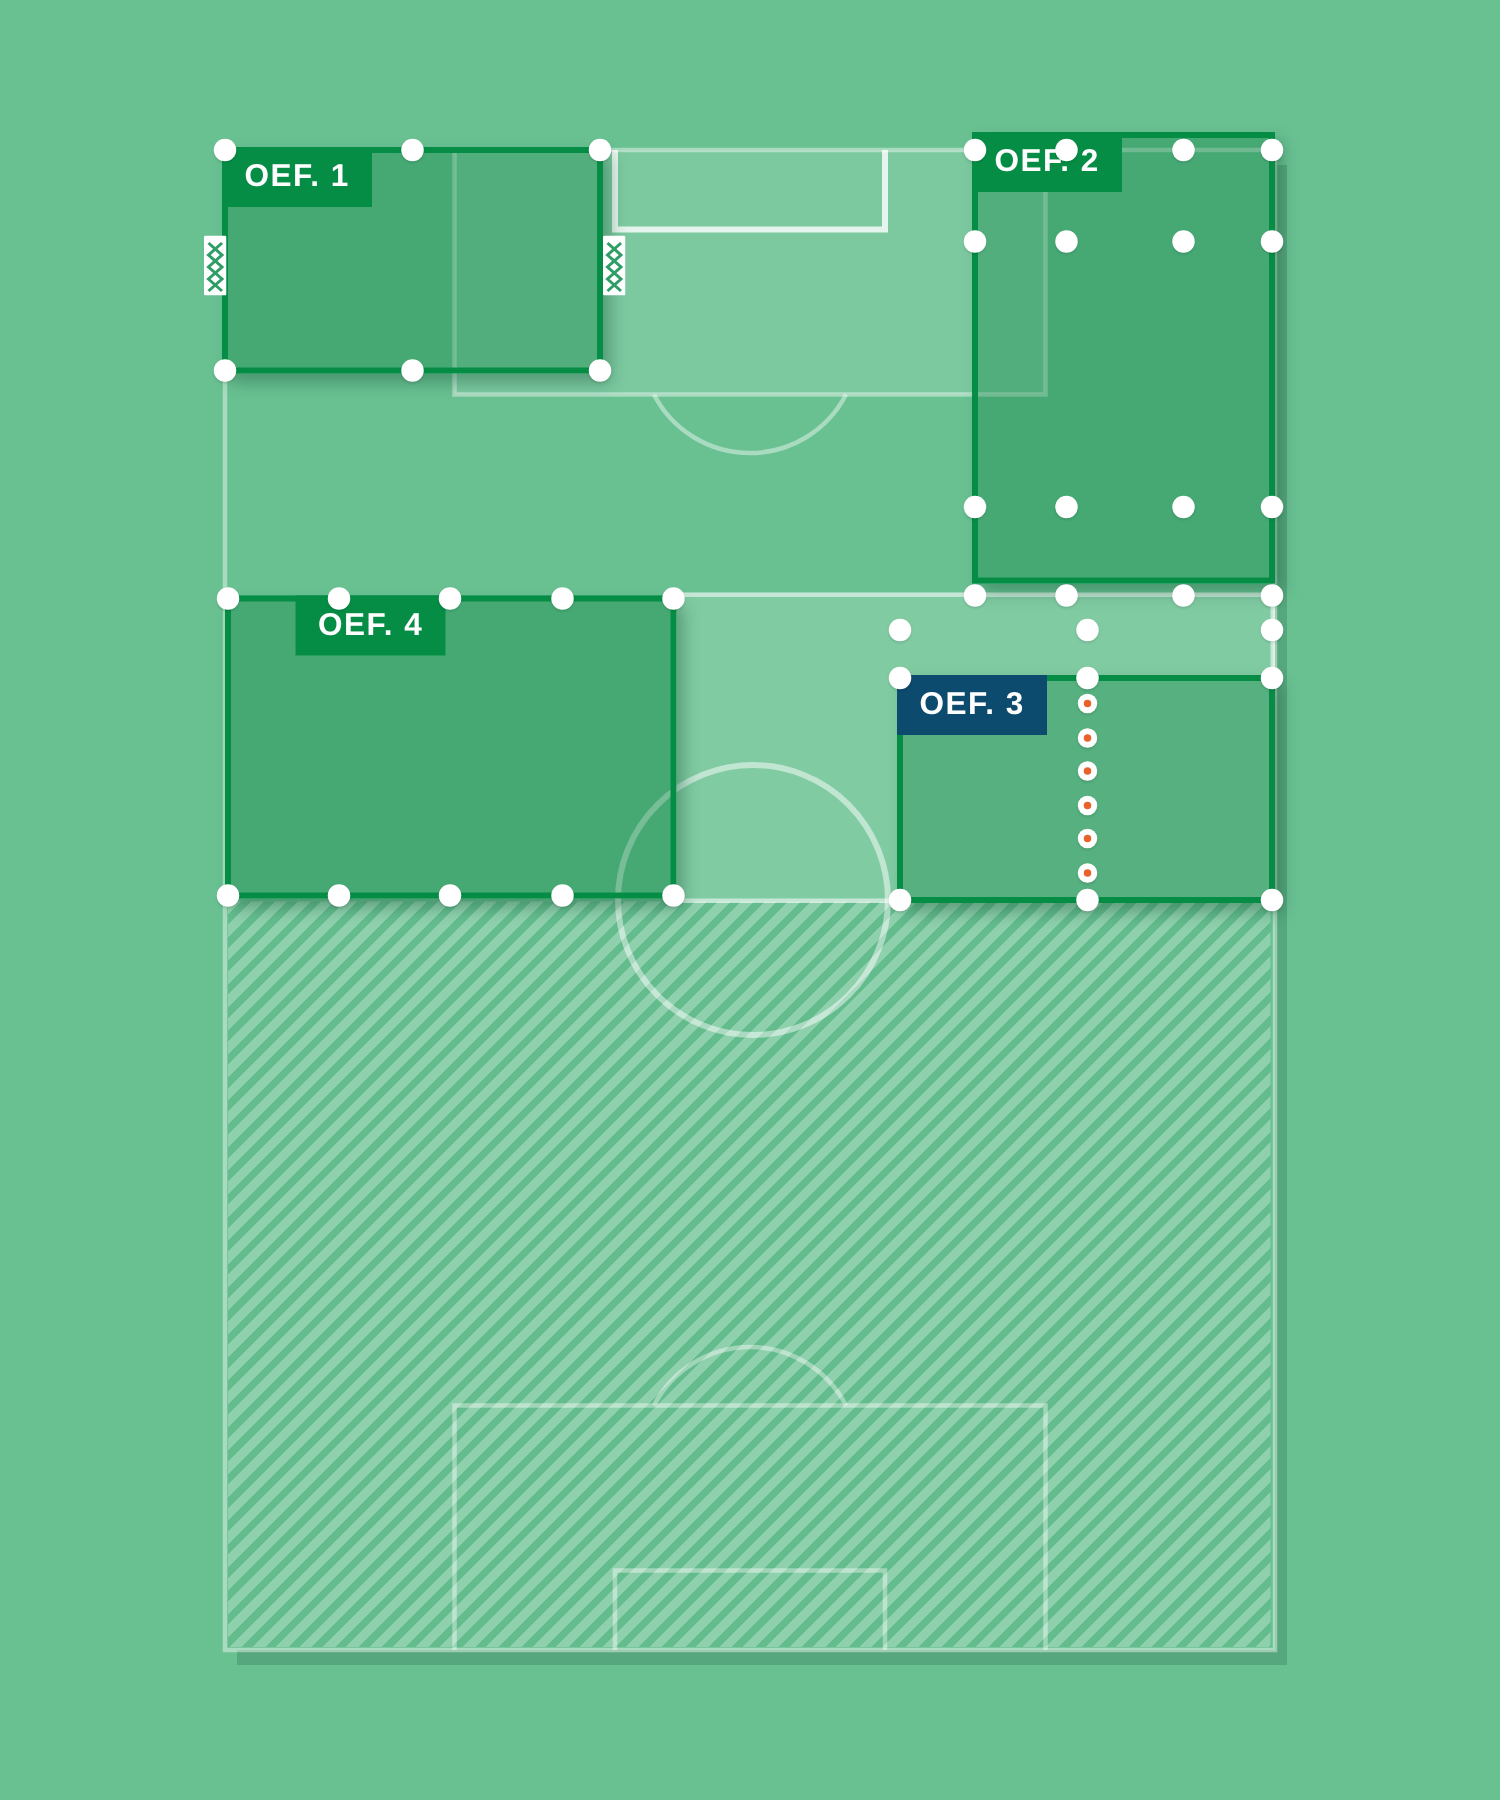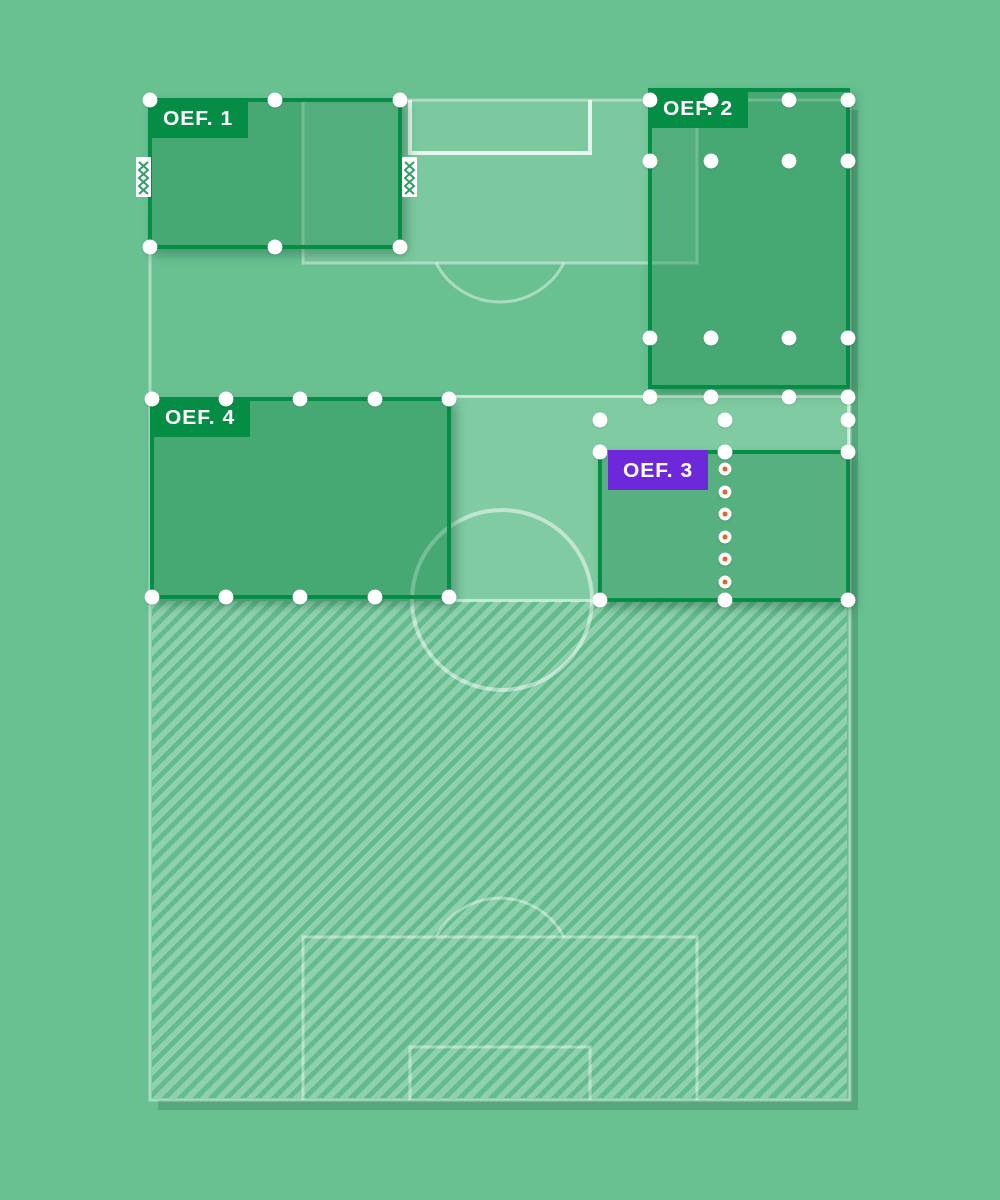--- a/index.html
+++ b/index.html
@@ -38,24 +38,24 @@
     </svg>
     <div style="position: absolute; left: 152px; top: 601px; width: 695px; height: 497px; z-index: 2; background: repeating-linear-gradient(135deg, rgba(255, 255, 255, 0.25) 0px, rgba(255, 255, 255, 0.25) 6px, rgba(7, 100, 55, 0.05) 6px, rgba(7, 100, 55, 0.05) 11px);"></div>
     <div class="light-zone" style="left: 448px; top: 395px; width: 402px; height: 207px; position: absolute; border: 3px solid rgba(255, 255, 255, 0.55); background: rgba(255, 255, 255, 0.16);"></div>
     <div class="zone" style="position: absolute; left: 148px; top: 98px; width: 254px; height: 151px; border: 4px solid rgb(5, 141, 69); background: rgba(5, 125, 60, 0.35); box-shadow: rgba(25, 85, 58, 0.4) 5px 6px 10px;">
       <div class="zone-badge" style="background: rgb(5, 141, 69); color: rgb(255, 255, 255);">OEF. 1</div>
     </div>
     <div class="zone" style="position: absolute; left: 648px; top: 88px; width: 202px; height: 301px; border: 4px solid rgb(5, 141, 69); background: rgba(5, 125, 60, 0.35); box-shadow: rgba(25, 85, 58, 0.4) 5px 6px 10px;">
       <div class="zone-badge" style="background: rgb(5, 141, 69); color: rgb(255, 255, 255);">OEF. 2</div>
     </div>
     <div class="zone" style="position: absolute; left: 598px; top: 450px; width: 252px; height: 152px; border: 4px solid rgb(5, 141, 69); background: rgba(5, 125, 60, 0.35); box-shadow: rgba(25, 85, 58, 0.4) 5px 6px 10px;">
-      <div class="zone-badge" style="background: #6d28d9; color: rgb(255, 255, 255); margin-left: 10px;">OEF. 3</div>
+      <div class="zone-badge" style="background: #0c4a6e; color: rgb(255, 255, 255);">OEF. 3</div>
     </div>
     <div class="zone" style="position: absolute; left: 150px; top: 397px; width: 301px; height: 202px; border: 4px solid rgb(5, 141, 69); background: rgba(5, 125, 60, 0.35); box-shadow: rgba(25, 85, 58, 0.4) 5px 6px 10px;">
-      <div class="zone-badge" style="background: rgb(5, 141, 69); color: rgb(255, 255, 255);">OEF. 4</div>
+      <div class="zone-badge" style="background: rgb(5, 141, 69); color: rgb(255, 255, 255); margin-left: 47px;">OEF. 4</div>
     </div>
     <div class="goal abs" style="position: absolute; left: 136px; top: 157px; width: 15px; height: 40px; z-index: 4;"><svg width="15" height="40" viewBox="0 0 15 40">
         <rect width="15" height="40" rx="1" fill="#ffffff"></rect>
         <path d="M3 5 L12 13 L3 21 L12 29 L3 37 M12 5 L3 13 L12 21 L3 29 L12 37" stroke="#2f9e66" stroke-width="2" fill="none"></path>
       </svg></div>
     <div class="goal abs" style="position: absolute; left: 402px; top: 157px; width: 15px; height: 40px; z-index: 4;"><svg width="15" height="40" viewBox="0 0 15 40">
         <rect width="15" height="40" rx="1" fill="#ffffff"></rect>
         <path d="M3 5 L12 13 L3 21 L12 29 L3 37 M12 5 L3 13 L12 21 L3 29 L12 37" stroke="#2f9e66" stroke-width="2" fill="none"></path>
       </svg></div>
     <div class="waypoint abs" style="position: absolute; left: 725px; top: 469px;">

